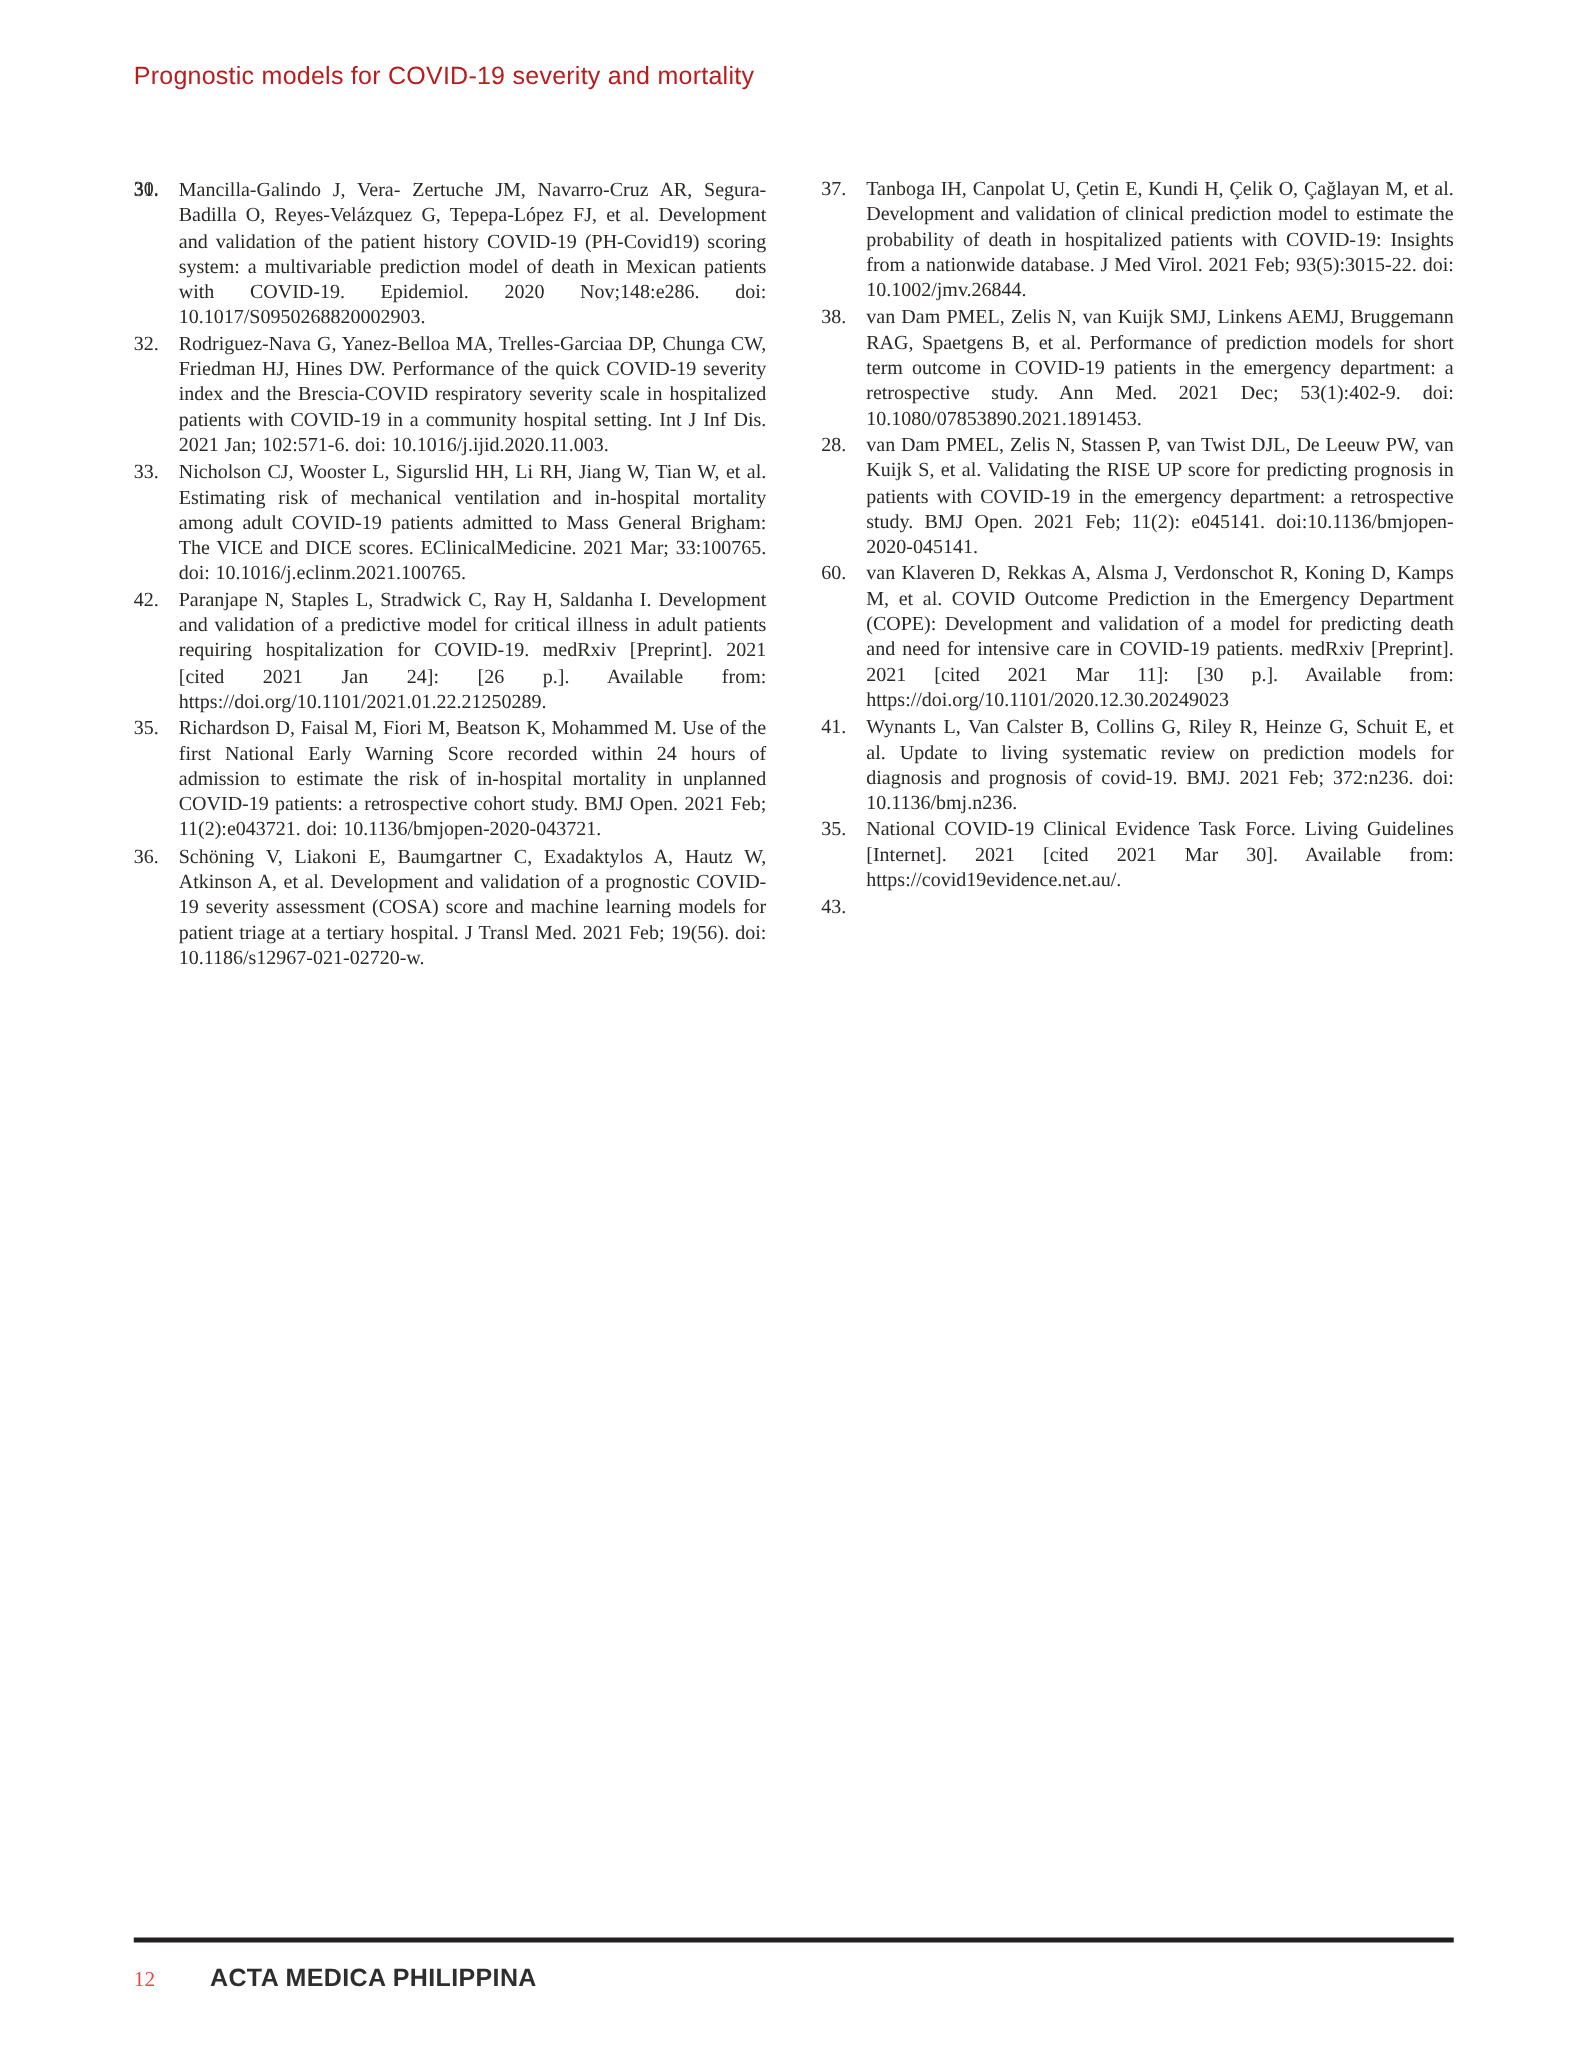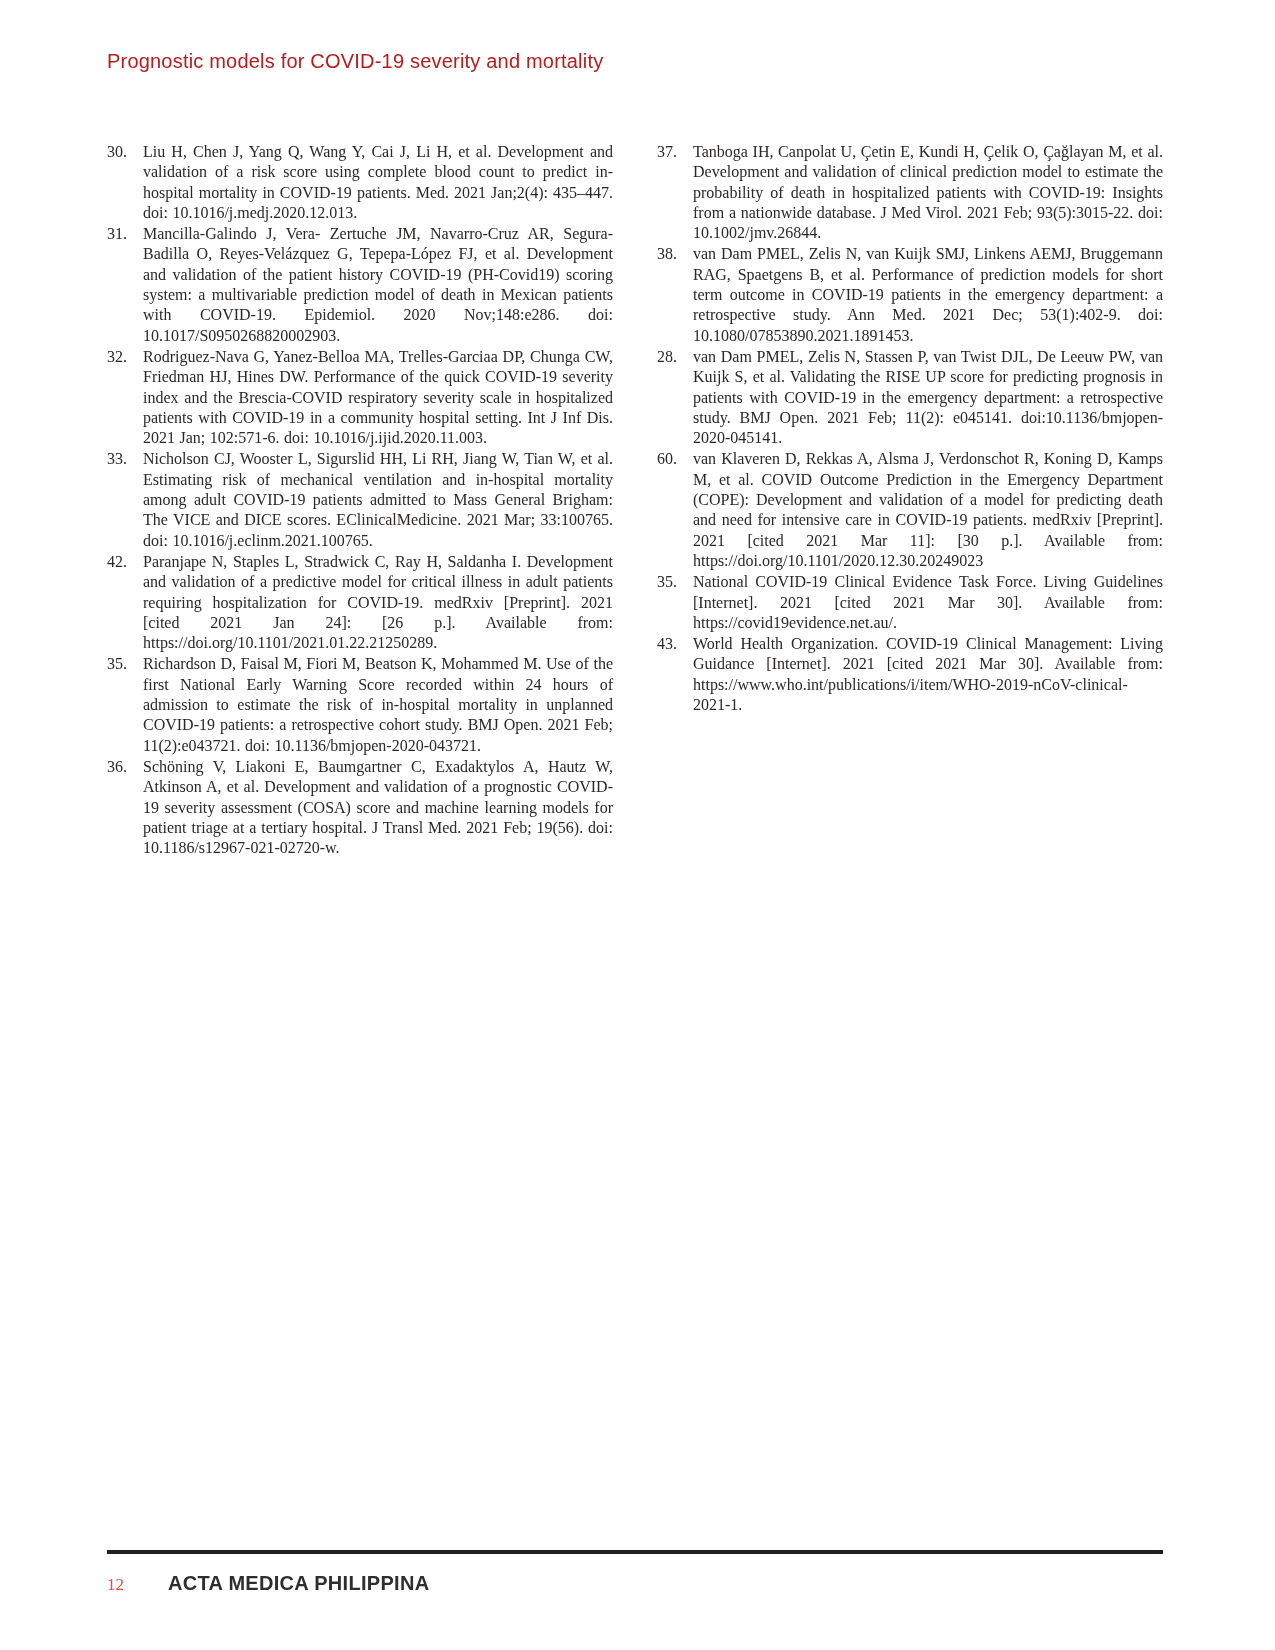--- a/index.html
+++ b/index.html
@@ -80,21 +80,20 @@
 </head>
 <body>
 
 <div class="page">
 
   <div class="running-head">Prognostic models for COVID-19 severity and mortality</div>
 
   <div class="col col-left">
     <div class="ref">
       <span class="ref-num">30.</span>
-      <span class="ref-text">Liu H, Chen J, Yang Q, Wang Y, Cai J, Li H, et al. Development and validation of a risk score using complete blood count to predict in-hospital mortality in COVID-19 patients. Med. 2021 Jan;2(4): 435–447. doi: 10.1016/j.medj.2020.12.013.</span>
     </div>
     <div class="ref">
       <span class="ref-num">31.</span>
       <span class="ref-text">Mancilla-Galindo J, Vera- Zertuche JM, Navarro-Cruz AR, Segura-Badilla O, Reyes-Velázquez G, Tepepa-López FJ, et al. Development and validation of the patient history COVID-19 (PH-Covid19) scoring system: a multivariable prediction model of death in Mexican patients with COVID-19. Epidemiol. 2020 Nov;148:e286. doi: 10.1017/S0950268820002903.</span>
     </div>
     <div class="ref">
       <span class="ref-num">32.</span>
       <span class="ref-text">Rodriguez-Nava G, Yanez-Belloa MA, Trelles-Garciaa DP, Chunga CW, Friedman HJ, Hines DW. Performance of the quick COVID-19 severity index and the Brescia-COVID respiratory severity scale in hospitalized patients with COVID-19 in a community hospital setting. Int J Inf Dis. 2021 Jan; 102:571-6. doi: 10.1016/j.ijid.2020.11.003.</span>
     </div>
     <div class="ref">
@@ -126,26 +125,29 @@
     </div>
     <div class="ref">
       <span class="ref-num">28.</span>
       <span class="ref-text">van Dam PMEL, Zelis N, Stassen P, van Twist DJL, De Leeuw PW, van Kuijk S, et al. Validating the RISE UP score for predicting prognosis in patients with COVID-19 in the emergency department: a retrospective study. BMJ Open. 2021 Feb; 11(2): e045141. doi:10.1136/bmjopen-2020-045141.</span>
     </div>
     <div class="ref">
       <span class="ref-num">60.</span>
       <span class="ref-text">van Klaveren D, Rekkas A, Alsma J, Verdonschot R, Koning D, Kamps M, et al. COVID Outcome Prediction in the Emergency Department (COPE): Development and validation of a model for predicting death and need for intensive care in COVID-19 patients. medRxiv [Preprint]. 2021 [cited 2021 Mar 11]: [30 p.]. Available from: https://doi.org/10.1101/2020.12.30.20249023</span>
     </div>
     <div class="ref">
+      <span class="ref-num">41.</span>
+      <span class="ref-text">Wynants L, Van Calster B, Collins G, Riley R, Heinze G, Schuit E, et al. Update to living systematic review on prediction models for diagnosis and prognosis of covid-19. BMJ. 2021 Feb; 372:n236. doi: 10.1136/bmj.n236.</span>
+    </div>
+    <div class="ref">
       <span class="ref-num">35.</span>
       <span class="ref-text">National COVID-19 Clinical Evidence Task Force. Living Guidelines [Internet]. 2021 [cited 2021 Mar 30]. Available from: https://covid19evidence.net.au/.</span>
     </div>
     <div class="ref">
       <span class="ref-num">43.</span>
-      <span class="ref-text">World Health Organization. COVID-19 Clinical Management: Living Guidance [Internet]. 2021 [cited 2021 Mar 30]. Available from: https://www.who.int/publications/i/item/WHO-2019-nCoV-clinical-2021-1.</span>
     </div>
   </div>
 
   <div class="footer-rule"></div>
 
   <div class="footer">
     <span class="footer-pagenum">12</span>
     <span class="footer-journal">ACTA MEDICA PHILIPPINA</span>
   </div>
 

